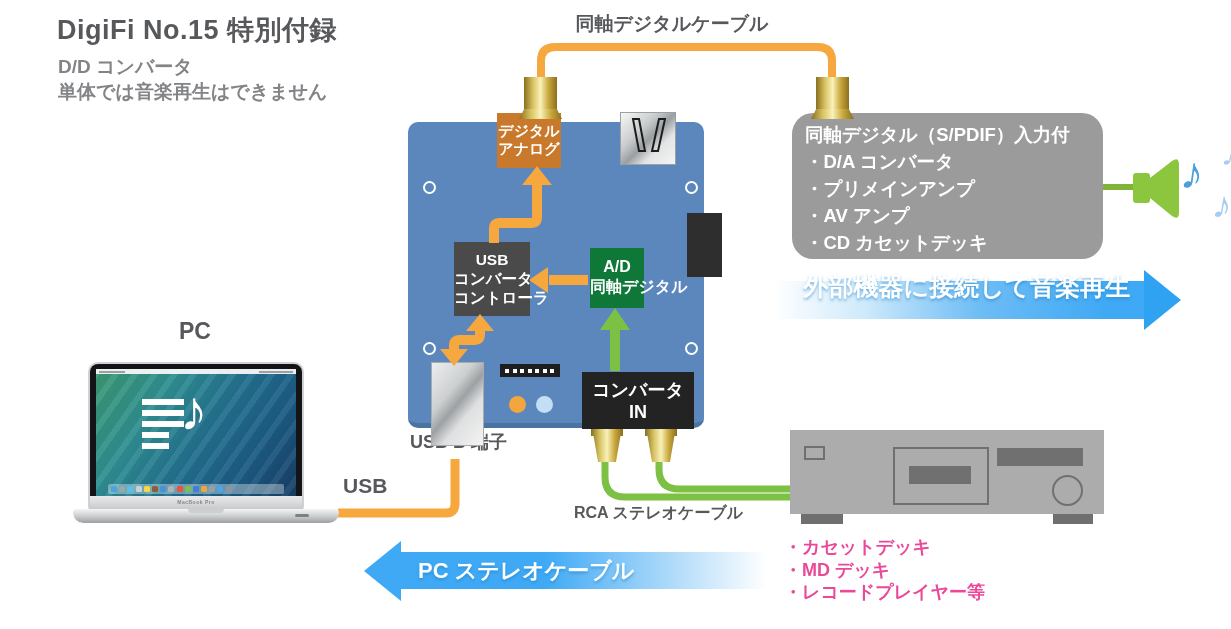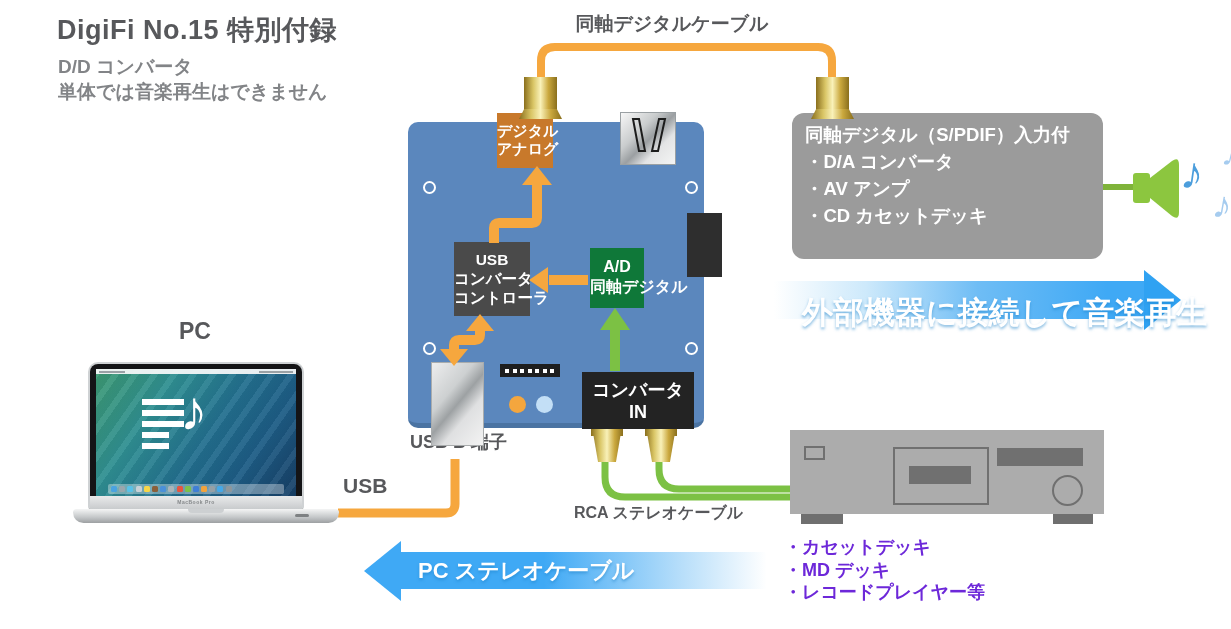--- a/index.html
+++ b/index.html
@@ -32,45 +32,45 @@
              display:flex;gap:3.5px;padding:3px 5px;}
   .pin{width:4px;height:4px;background:#fff;margin-top:1.5px;}
   .led{position:absolute;width:17px;height:17px;border-radius:50%;}
   .led-o{left:482px;top:396px;background:#F4A63E;}
   .led-b{left:509px;top:396px;background:#C3DFF6;}
   .usbb-conn{left:404px;top:362px;width:51px;height:82px;border:1px solid #a9acad;
         background:linear-gradient(130deg,#ededee 0%,#cdd0d1 35%,#9da1a3 50%,#dfe0e1 66%,#f3f3f3 100%);}
   
   .bbox{color:#fff;text-align:center;}
   .bbox span{display:block;position:relative;z-index:3;white-space:nowrap;}
-  .digital-out{left:470px;top:113px;width:56px;height:46px;background:#C8792B;
+  .digital-out{left:470px;top:113px;width:64px;height:46px;background:#C8792B;
                font-size:15px;line-height:18px;padding-top:9px;}
   .usb-ctrl{left:427px;top:242px;width:76px;height:66px;background:#4A4A4A;
             font-size:15.5px;line-height:19px;padding-top:8px;}
   .ad-box{left:563px;top:248px;width:54px;height:51px;background:#0F7839;
           font-size:16px;line-height:20px;padding-top:9px;}
   .analog-in{left:555px;top:372px;width:112px;height:50px;background:#232323;
              font-size:18px;line-height:22px;padding-top:7px;}
   
   .gold{background:linear-gradient(90deg,#8a6f1d 0%,#d9c565 28%,#f9f1b8 50%,#caa83e 74%,#8a6f1d 100%);}
   .plug-barrel{width:33px;height:33px;}
   .plug-base{width:43px;height:10px;clip-path:polygon(12% 0,88% 0,100% 100%,0 100%);}
   .jack-flange{width:32px;height:9px;}
   .jack-barrel{width:32px;height:26px;clip-path:polygon(8% 0,92% 0,78% 100%,22% 100%);}
   
-  .graybox{left:765px;top:113px;width:311px;height:146px;background:#9B9B9B;border-radius:12px;
+  .graybox{left:765px;top:113px;width:311px;height:146px;background:#9B9B9B;border-radius:21px;
            color:#fff;font-size:18.5px;line-height:27px;padding:8px 0 0 13px;box-sizing:border-box;}
   .graybox div{white-space:nowrap;}
   
   .banner-text{color:#fff;white-space:nowrap;z-index:3;}
   .banner-right-body{left:747px;top:281px;width:370px;height:38px;
      background:linear-gradient(90deg,rgba(255,255,255,0) 0%,#CDE9FB 25%,#6FBDF5 55%,#3FA9F5 90%);}
   .banner-right-head{left:1117px;top:270px;width:0;height:0;
      border-left:37px solid #30A2F2;border-top:30px solid transparent;border-bottom:30px solid transparent;}
-  .banner-right-text{left:775px;top:292px;width:330px;text-align:center;font-size:31px;
+  .banner-right-text{left:775px;top:270px;width:330px;text-align:center;font-size:25px;
      text-shadow:0 2px 3px rgba(30,130,200,.55);}
   .banner-left-body{left:373px;top:552px;width:378px;height:37px;
      background:linear-gradient(90deg,#3FA9F5 0%,#3FA9F5 38%,#B9DFFA 75%,rgba(255,255,255,0) 97%);}
   .banner-left-head{left:337px;top:541px;width:0;height:0;
      border-right:37px solid #3FA9F5;border-top:30px solid transparent;border-bottom:30px solid transparent;}
   .banner-left-text{left:391px;top:556px;font-size:22px;text-shadow:0 2px 3px rgba(30,130,200,.55);}
   
   .mb-lid{left:61px;top:362px;width:216px;height:147px;background:#141416;
           border:2px solid #cfd2d4;border-bottom:none;border-radius:10px 10px 2px 2px;box-sizing:border-box;}
   .mb-screen{position:absolute;left:6px;right:6px;top:5px;bottom:13px;overflow:hidden;
@@ -101,21 +101,21 @@
   
   .deck{left:763px;top:430px;width:314px;height:84px;background:#ACACAC;}
   .deck-power{position:absolute;left:14px;top:16px;width:17px;height:10px;border:2px solid #707070;}
   .deck-door{position:absolute;left:103px;top:17px;width:92px;height:54px;border:2px solid #707070;}
   .deck-door-inner{position:absolute;left:14px;top:17px;width:62px;height:18px;background:#707070;}
   .deck-display{position:absolute;left:207px;top:18px;width:86px;height:18px;background:#707070;}
   .deck-knob{position:absolute;left:262px;top:45px;width:27px;height:27px;border:2px solid #707070;border-radius:50%;}
   .deck-foot{background:#6F6F6F;height:10px;}
   .foot1{left:774px;top:514px;width:42px;}
   .foot2{left:1026px;top:514px;width:40px;}
-  .sources{left:757px;top:536px;font-size:18px;line-height:22.5px;color:#6d28d9;}
+  .sources{left:757px;top:536px;font-size:18px;line-height:22.5px;color:#ec4899;}
 </style>
 </head>
 <body>
 
 <div id="canvas">
 
   <svg class="layer" id="cable-layer" width="1231" height="629">
     <path d="M514,86 L514,61 Q514,47 528,47 L791,47 Q805,47 805,61 L805,86" fill="none" stroke="#F6A73E" stroke-width="8"></path>
     <path d="M311,513 L419,513 Q428,513 428,504 L428,459" fill="none" stroke="#F6A73E" stroke-width="9"></path>
     <path d="M578,448 L578,477 Q578,497 598,497 L765,497" fill="none" stroke="#7CC144" stroke-width="7"></path>
@@ -180,20 +180,21 @@
   <div class="abs gold jack-barrel" style="left:618px;top:436px"></div>
 
   <div class="abs bbox analog-in">
     <span>コンバータ</span>
     <span>IN</span>
   </div>
 
   <div class="abs graybox">
     <div>同軸デジタル（S/PDIF）入力付</div>
     <div>・D/A コンバータ</div>
+    <div>・プリメインアンプ</div>
     <div>・AV アンプ</div>
     <div>・CD カセットデッキ</div>
   </div>
 
   <div class="abs gold plug-barrel" style="left:497px;top:77px"></div>
   <div class="abs gold plug-base" style="left:492px;top:109px"></div>
   <div class="abs gold plug-barrel" style="left:789px;top:77px"></div>
   <div class="abs gold plug-base" style="left:784px;top:109px"></div>
 
   <svg class="abs" style="left:1100px;top:140px" width="60" height="100">

